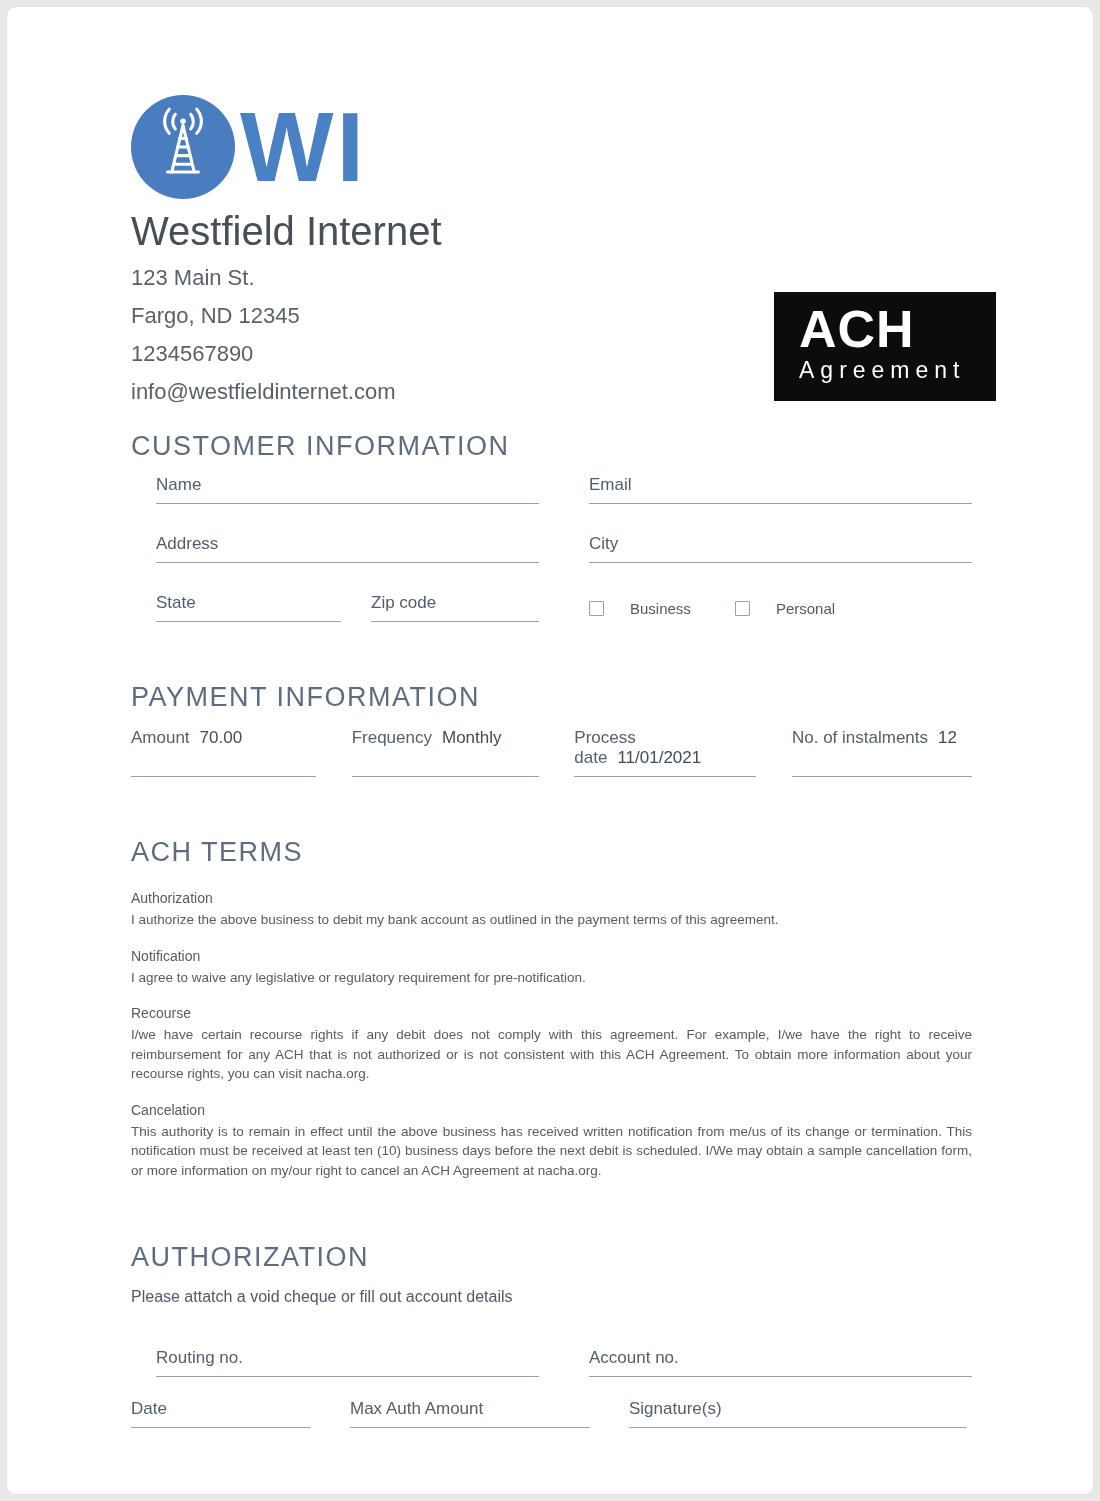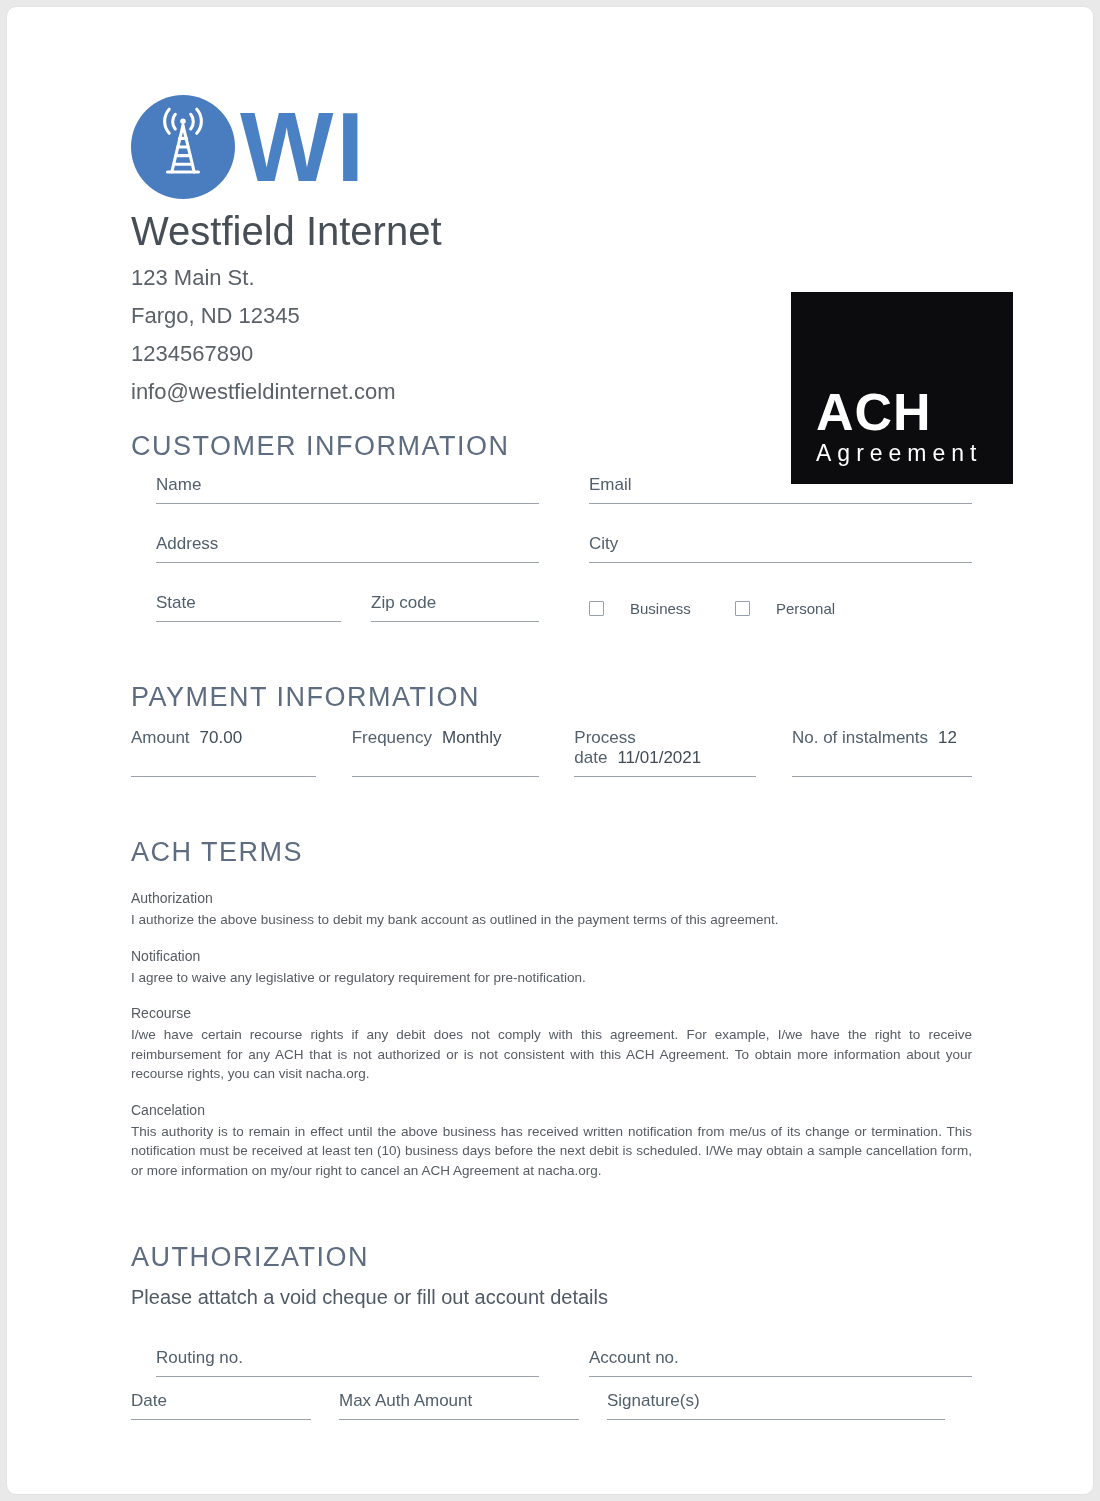--- a/index.html
+++ b/index.html
@@ -30,22 +30,22 @@
   }
   .logo-circle svg { width: 86px; height: 86px; }
   .logo-wi {
     font-size: 99px; font-weight: 800; color: #4a80c4;
     letter-spacing: 3px; line-height: 104px; margin-left: 5px;
   }
   .company-name { margin-top: 10px; font-size: 40px; font-weight: 400; color: #474e56; line-height: 44px; }
   .company-contact { margin-top: 6px; font-size: 22px; line-height: 38px; color: #5a6168; font-weight: 400; }
 
   .ach-badge {
-    position: absolute; top: 197px; right: 80px;
-    width: 222px; height: 192px;
+    position: absolute; top: 197px; right: 97px;
+    width: 222px; height: 109px;
     background: #0c0c0e; color: #ffffff;
     display: flex; flex-direction: column; justify-content: flex-end;
     padding: 0 0 17px 25px;
   }
   .ach-badge .big { font-size: 52px; font-weight: 700; line-height: 50px; letter-spacing: 1px; }
   .ach-badge .small { font-size: 23px; font-weight: 400; letter-spacing: 6px; margin-top: 3px; }
 
   
   .section-heading {
     font-size: 27px; font-weight: 400; letter-spacing: 1.5px;
@@ -81,25 +81,25 @@
   
   .clauses { margin-top: 22px; }
   .clause { margin-bottom: 17px; }
   .clause-title { font-size: 14px; color: #565c63; line-height: 19px; margin-bottom: 2px; }
   .clause-body {
     font-size: 13.5px; color: #565c63; line-height: 19.5px;
     text-align: justify;
   }
 
   
-  .instruction { margin-top: 14px; font-size: 20px; color: #4f5a66; line-height: 22px; }
+  .instruction { margin-top: 14px; font-size: 16px; color: #4f5a66; line-height: 22px; }
   .mt-routing { margin-top: 40px; }
   .auth-grid-bottom {
     display: grid; grid-template-columns: 180px 240px 338px;
-    column-gap: 28px; margin-top: 14px;
+    column-gap: 39px; margin-top: 22px;
   }
 </style>
 </head>
 <body>
 
 <div class="card">
   <div class="content">
 
     <div class="logo-row">
       <div class="logo-circle">

